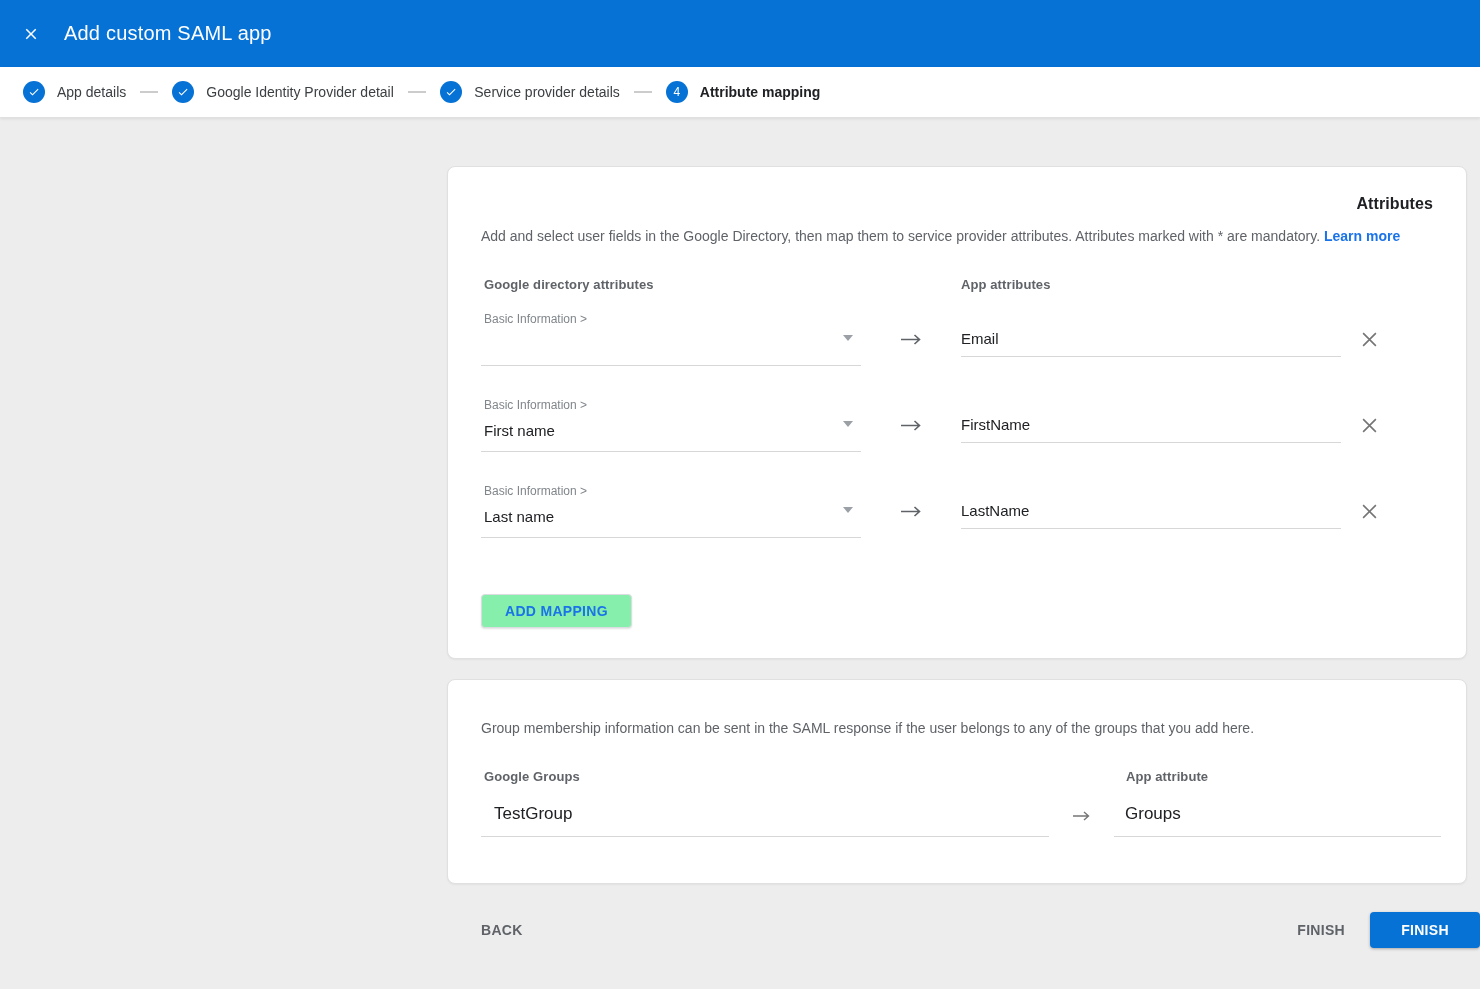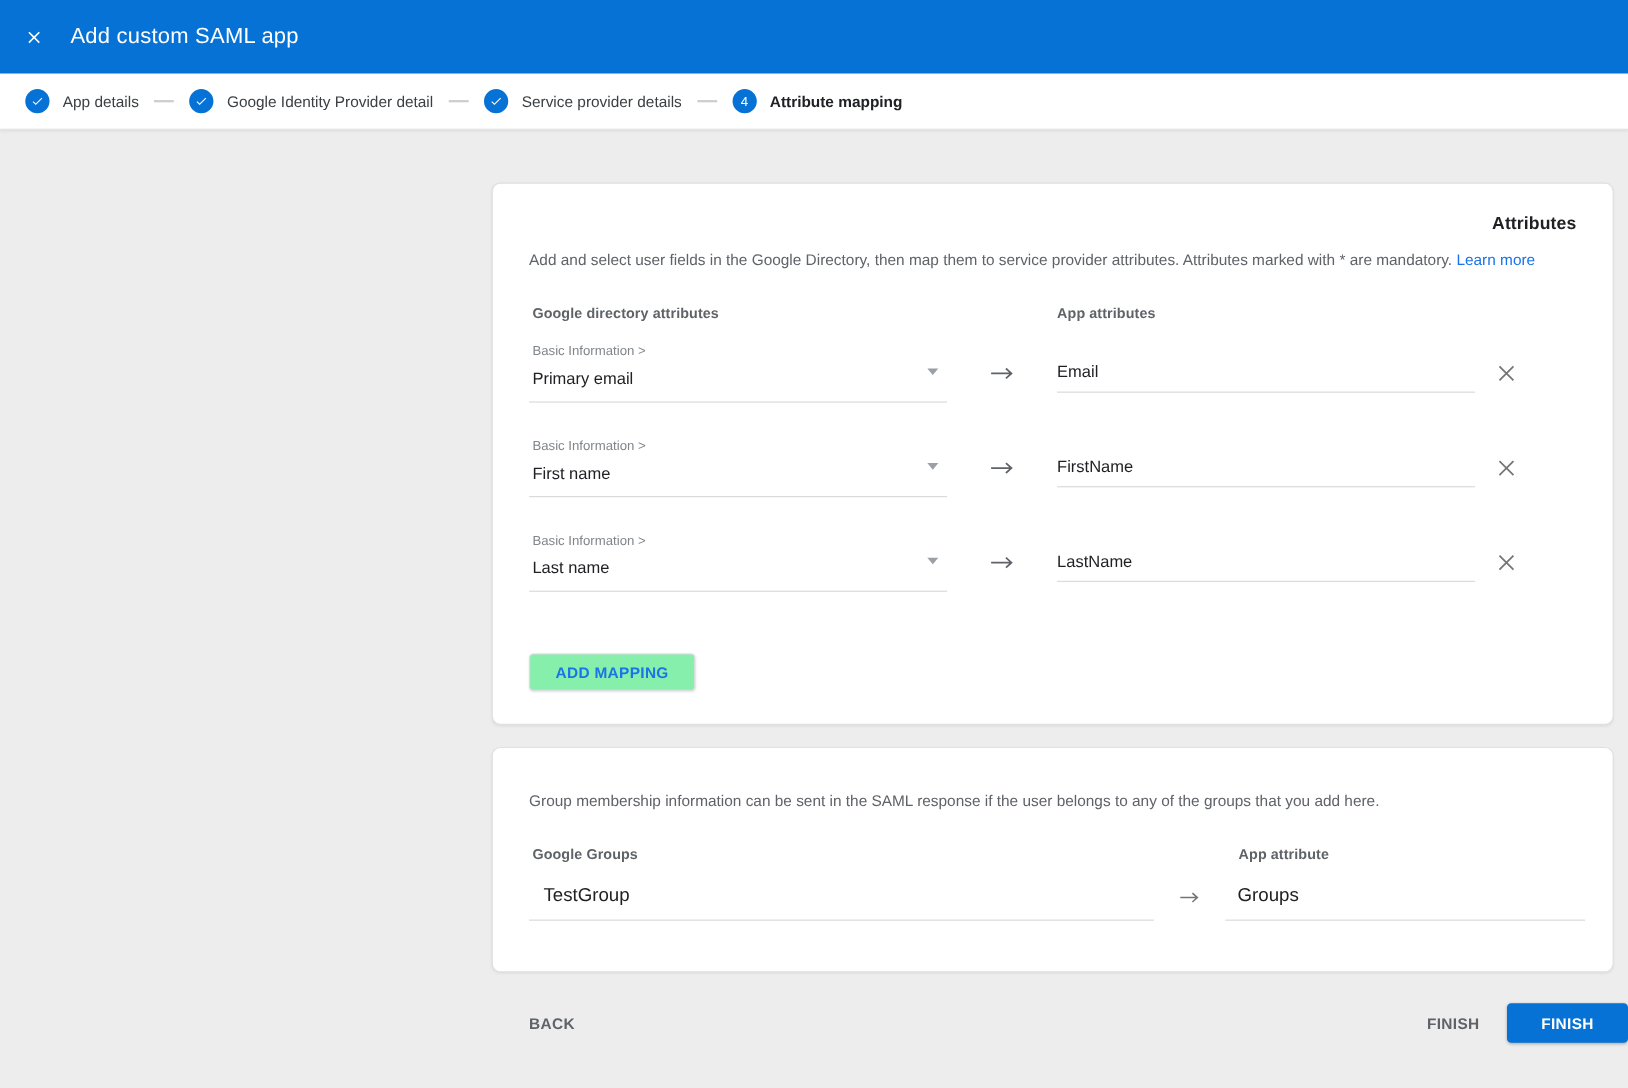--- a/index.html
+++ b/index.html
@@ -45,21 +45,21 @@
   .step-sep{width:18px;height:2px;background:#cccccc;margin:0 14px;flex:none;}
   
   .card{
     position:absolute;left:447px;width:1020px;background:#ffffff;
     border:1px solid #e0e0e0;border-radius:8px;
     box-shadow:0 1px 2px rgba(0,0,0,.05);
     padding:0 33px;
   }
   .card-title{font-size:16px;font-weight:700;color:#202124;letter-spacing:.1px;line-height:19px;text-align:right;}
   .card-desc{font-size:14px;color:#5f6368;margin-top:15px;line-height:16px;}
-  .card-desc a{color:var(--link-blue);text-decoration:none;cursor:pointer;}
+  .card-desc a{color:var(--link-blue);text-decoration:none;cursor:pointer;font-weight:bold;}
   .col-headers{display:flex;margin-top:33px;height:15px;}
   .col-header{font-size:13px;font-weight:700;color:#5f6368;letter-spacing:.1px;}
   
   #attributes-card{top:166px;height:493px;padding-top:27px;}
   .mapping-rows{margin-top:15px;}
   .mapping-row{display:grid;grid-template-columns:380px 100px 380px 1fr;height:86px;}
   .select-field{
     position:relative;height:59px;border-bottom:1px solid #d7d7d7;cursor:pointer;padding-left:3px;
   }
   .field-label{font-size:12px;color:#80868b;margin-top:5px;line-height:14px;}
@@ -173,21 +173,20 @@
   <div class="col-headers">
     <div class="col-header" style="width:480px;padding-left:3px;">Google directory attributes</div>
     <div class="col-header">App attributes</div>
   </div>
 
   <div class="mapping-rows">
 
     <div class="mapping-row">
       <div class="select-field">
         <div class="field-label">Basic Information &gt;</div>
-        <div class="field-value">Primary email</div>
         <span class="dd-arrow"></span>
       </div>
       <div class="arrow-cell">
         <span style="display:flex;">
           <svg width="22" height="13" viewBox="0 0 22 13">
               <path d="M1 6.5 H19 M14.5 2 L19.5 6.5 L14.5 11" stroke="#5f6368" stroke-width="1.6" fill="none"></path>
             </svg>
         </span>
       </div>
       <div class="input-field">

